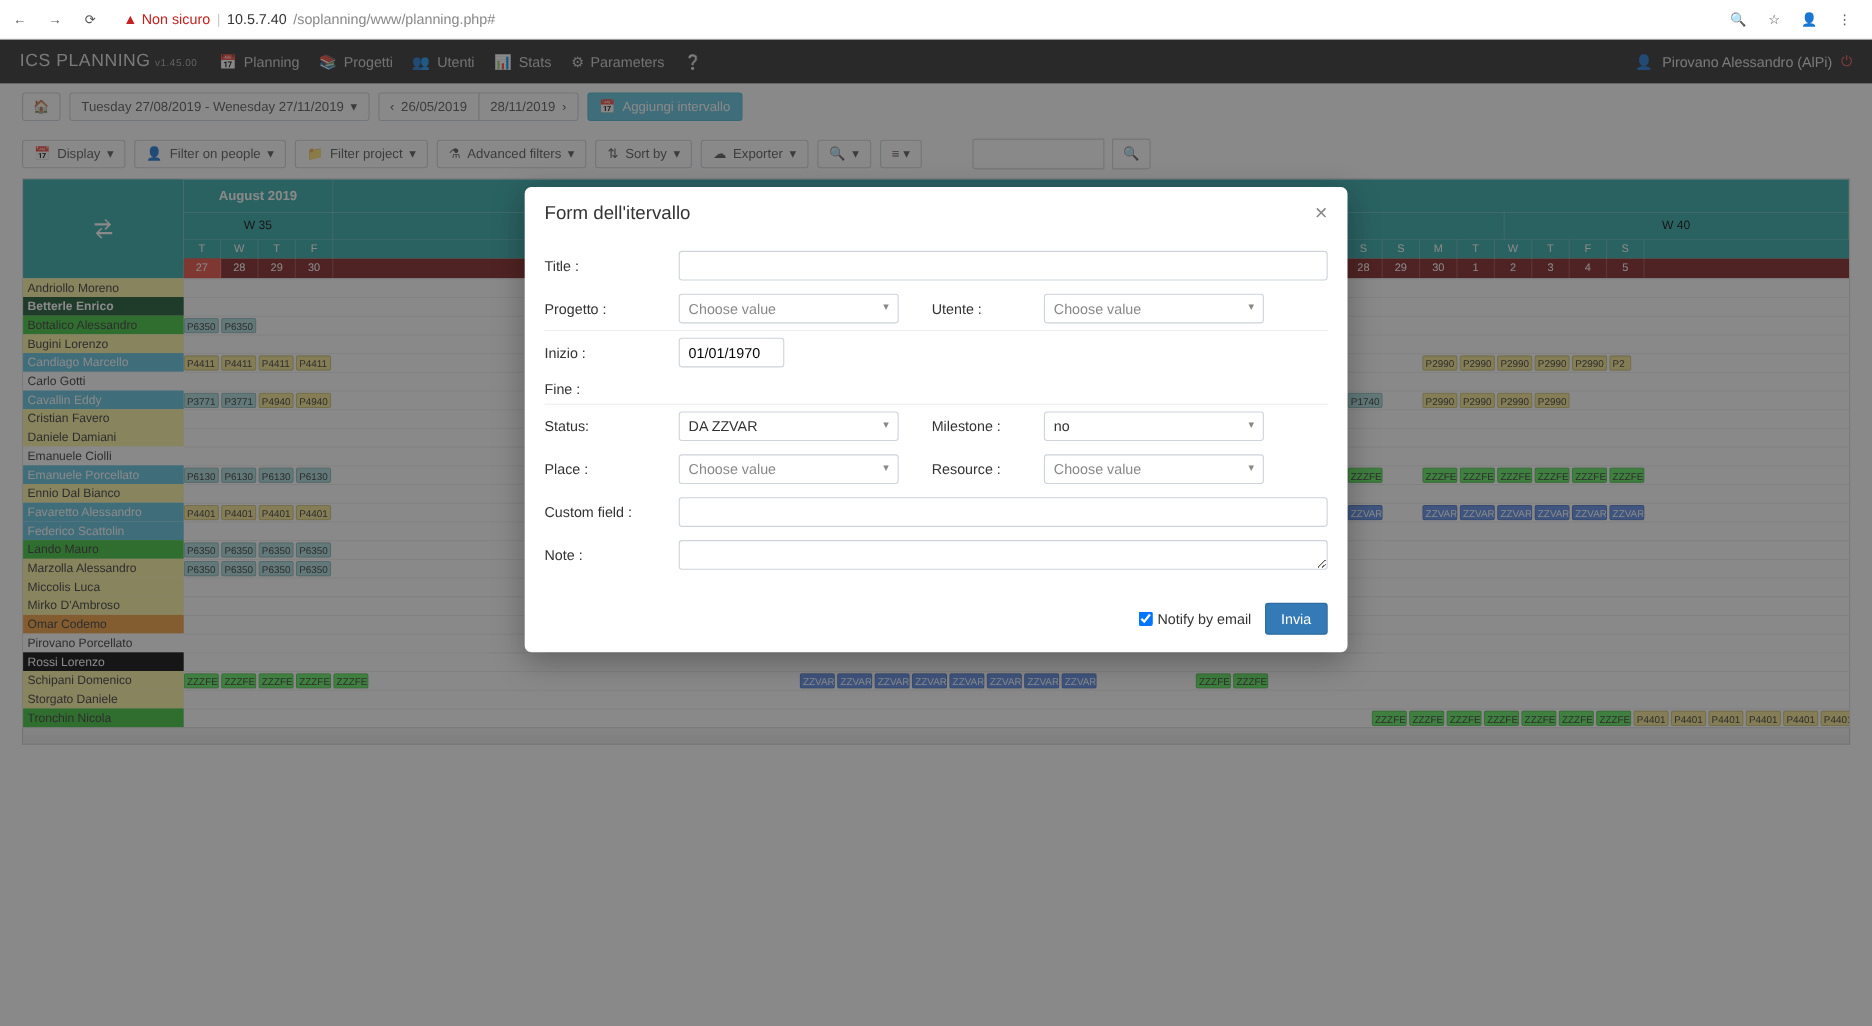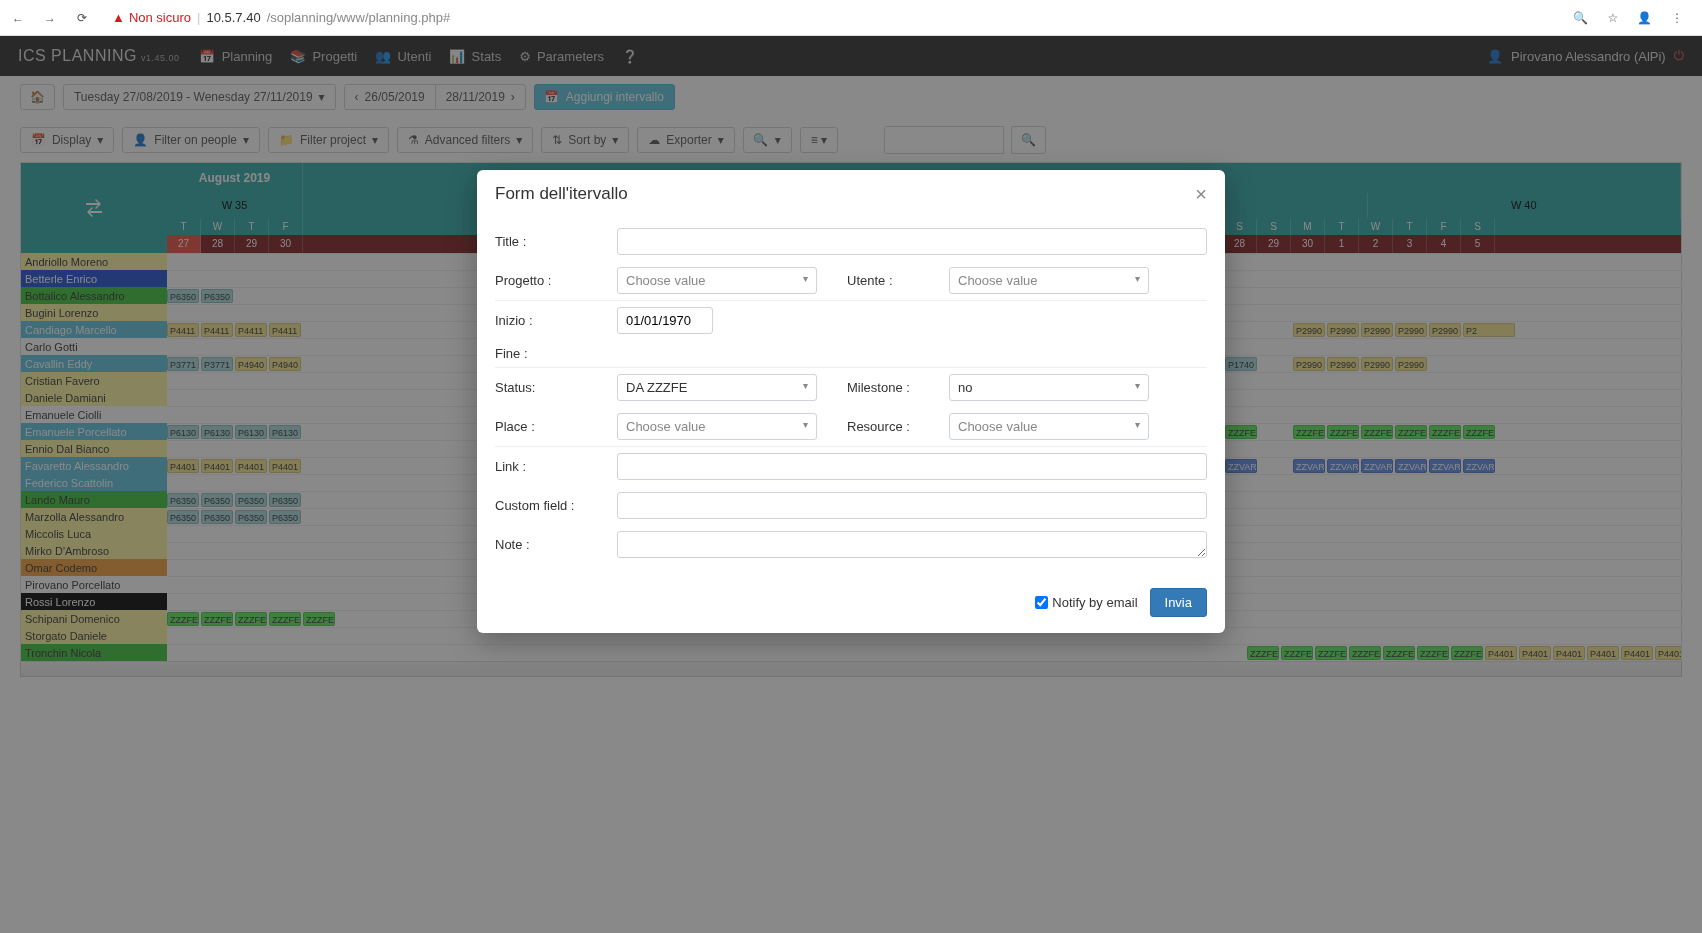--- a/index.html
+++ b/index.html
@@ -37,21 +37,21 @@
 .search-btn { border-radius: 0 3px 3px 0; margin-left: -1px; padding: 5px 9px; height: 28px;}
 
 
 .planning-wrap { padding: 0 20px 20px 20px; position: relative; }
 .plan-table { display: flex; border: 1px solid #ddd; position: relative; }
 .left-col { width: 146px; flex: 0 0 146px; }
 .left-head { background: #2ea7a7; height: 90px; display: flex; align-items: center; justify-content: center; color: #fff; }
 .left-head svg { width: 30px; height: 24px; fill: #fff; }
 .person-row { height: 17px; font-size: 11px; padding: 1px 4px; white-space: nowrap; overflow: hidden; display: flex; align-items: center;}
 .c-yellow { background: #fdf4a0; }
-.c-blue { background: #1d4ed8; color: #fff; }
+.c-blue { background: #14532d; color: #fff; font-weight: bold; }
 .c-green { background: #3ac43a; }
 .c-teal { background: #5bc0de; color: #fff; }
 .c-white { background: #fff; }
 .c-black { background: #000; color: #fff; }
 .c-orange { background: #f29e3a; }
 
 .right-col { flex: 1; overflow: hidden; position: relative; }
 .month-head { background: #2ea7a7; color: #fff; text-align: center; height: 30px; line-height: 30px; font-weight: bold; display: flex;}
 .month-head > div { border-right: 1px solid rgba(255,255,255,.2);}
 .week-row { background: #2ea7a7; color: #000000; height: 25px; display: flex; }
@@ -294,21 +294,21 @@
             <div class="task t-yellow" style="left: 0px; width: 32px;">P4411</div>
             <div class="task t-yellow" style="left: 34px; width: 32px;">P4411</div>
             <div class="task t-yellow" style="left: 68px; width: 32px;">P4411</div>
             <div class="task t-yellow" style="left: 102px; width: 32px;">P4411</div>
             <div class="task t-teal" style="left: 888px; width: 32px;">P5750</div>
             <div class="task t-yellow" style="left: 1126px; width: 32px;">P2990</div>
             <div class="task t-yellow" style="left: 1160px; width: 32px;">P2990</div>
             <div class="task t-yellow" style="left: 1194px; width: 32px;">P2990</div>
             <div class="task t-yellow" style="left: 1228px; width: 32px;">P2990</div>
             <div class="task t-yellow" style="left: 1262px; width: 32px;">P2990</div>
-            <div class="task t-yellow" style="left: 1296px; width: 52px;">P2</div>
+            <div class="task t-yellow" style="left: 1296px; width: 20px;">P2</div>
           </div>
           <div class="grid-row"></div>
           <div class="grid-row">
             <div class="task t-teal" style="left: 0px; width: 32px;">P3771</div>
             <div class="task t-teal" style="left: 34px; width: 32px;">P3771</div>
             <div class="task t-yellow" style="left: 68px; width: 32px;">P4940</div>
             <div class="task t-yellow" style="left: 102px; width: 32px;">P4940</div>
             <div class="task t-teal" style="left: 888px; width: 32px;">P1740</div>
             <div class="task t-teal" style="left: 922px; width: 32px;">P1740</div>
             <div class="task t-teal" style="left: 956px; width: 32px;">P1740</div>
@@ -450,38 +450,32 @@
       <div class="field">
           <input type="text" class="date-in" value="01/01/1970" style="">
         </div>
     </div>
     <div class="form-row no-border">
       <label class="lab">Fine :</label>
     </div>
     <div class="form-row">
       <label class="lab">Status:</label>
       <div class="dual-col">
-        <div class="sel solid" style="width:200px">DA ZZZFE</div>
+        <div class="sel solid" style="width:200px">DA ZZVAR</div>
         <label class="lab2">Milestone :</label>
         <div class="sel solid" style="width:200px">no</div>
       </div>
     </div>
     <div class="form-row no-border">
       <label class="lab">Place :</label>
       <div class="dual-col">
         <div class="sel" style="width:200px">Choose value</div>
         <label class="lab2">Resource :</label>
         <div class="sel" style="width:200px">Choose value</div>
       </div>
-    </div>
-    <div class="form-row">
-      <label class="lab">Link :</label>
-      <div class="field">
-          <input type="text" style="">
-        </div>
     </div>
     <div class="form-row no-border">
       <label class="lab">Custom field :</label>
       <div class="field">
           <input type="text" style="">
         </div>
     </div>
     <div class="form-row no-border">
       <label class="lab">Note :</label>
       <div class="field">

